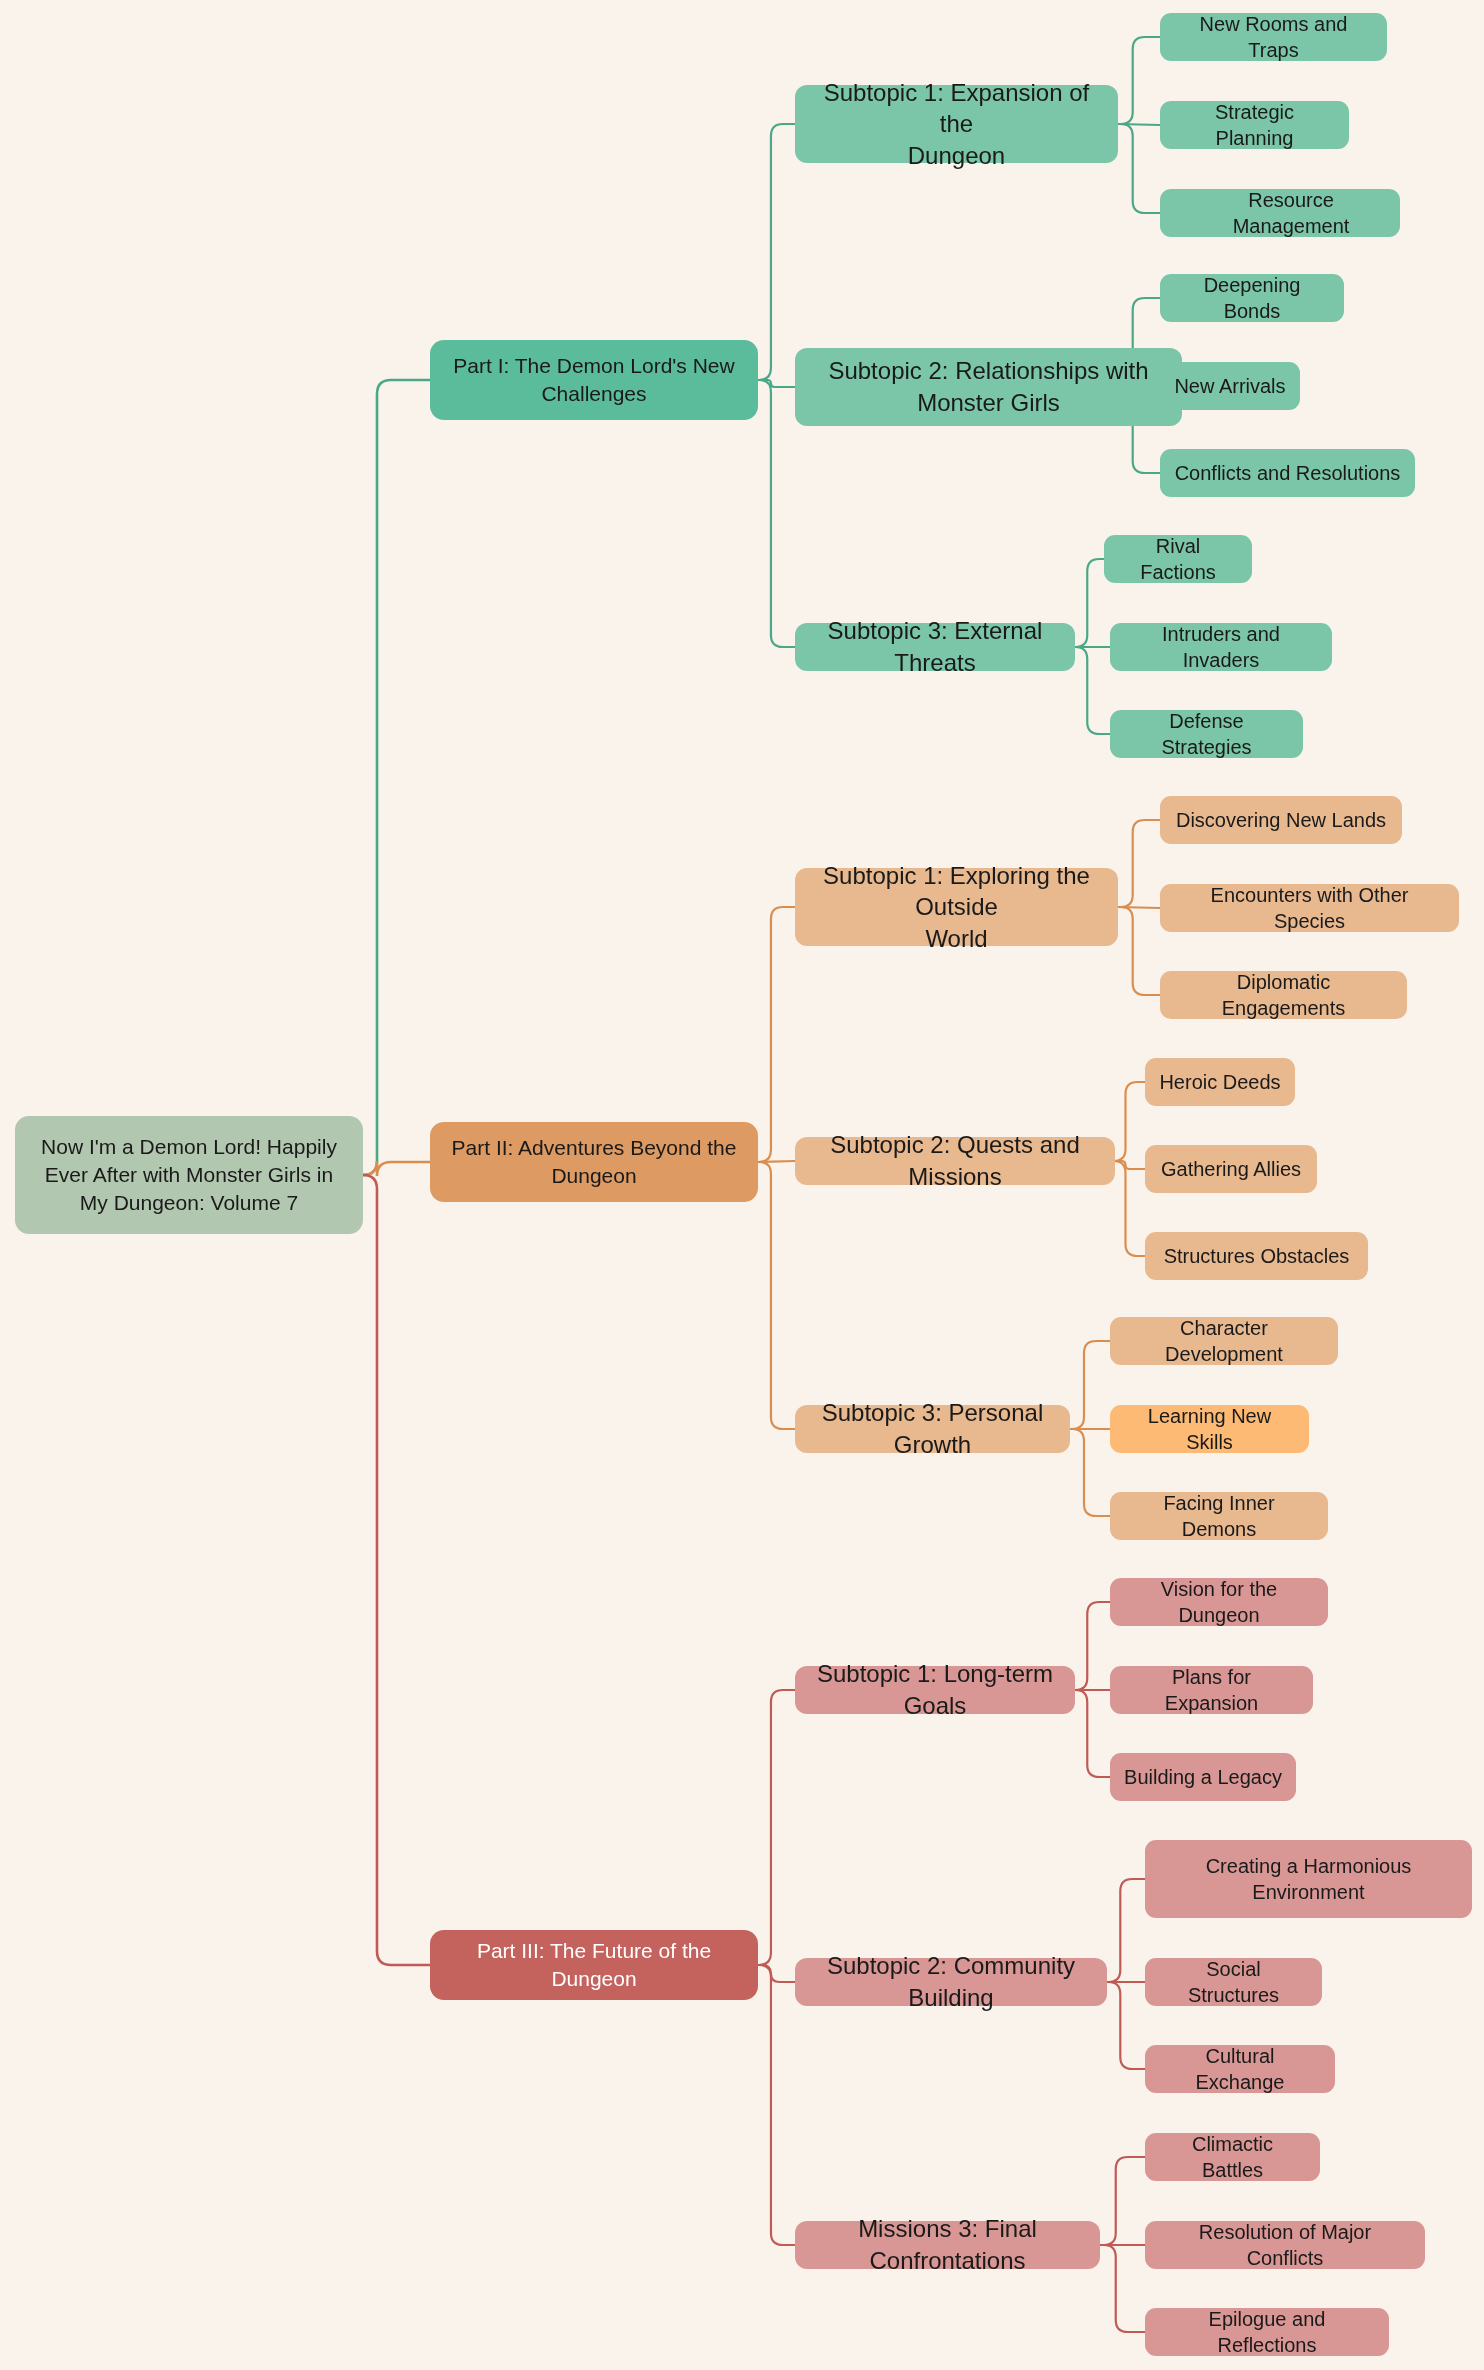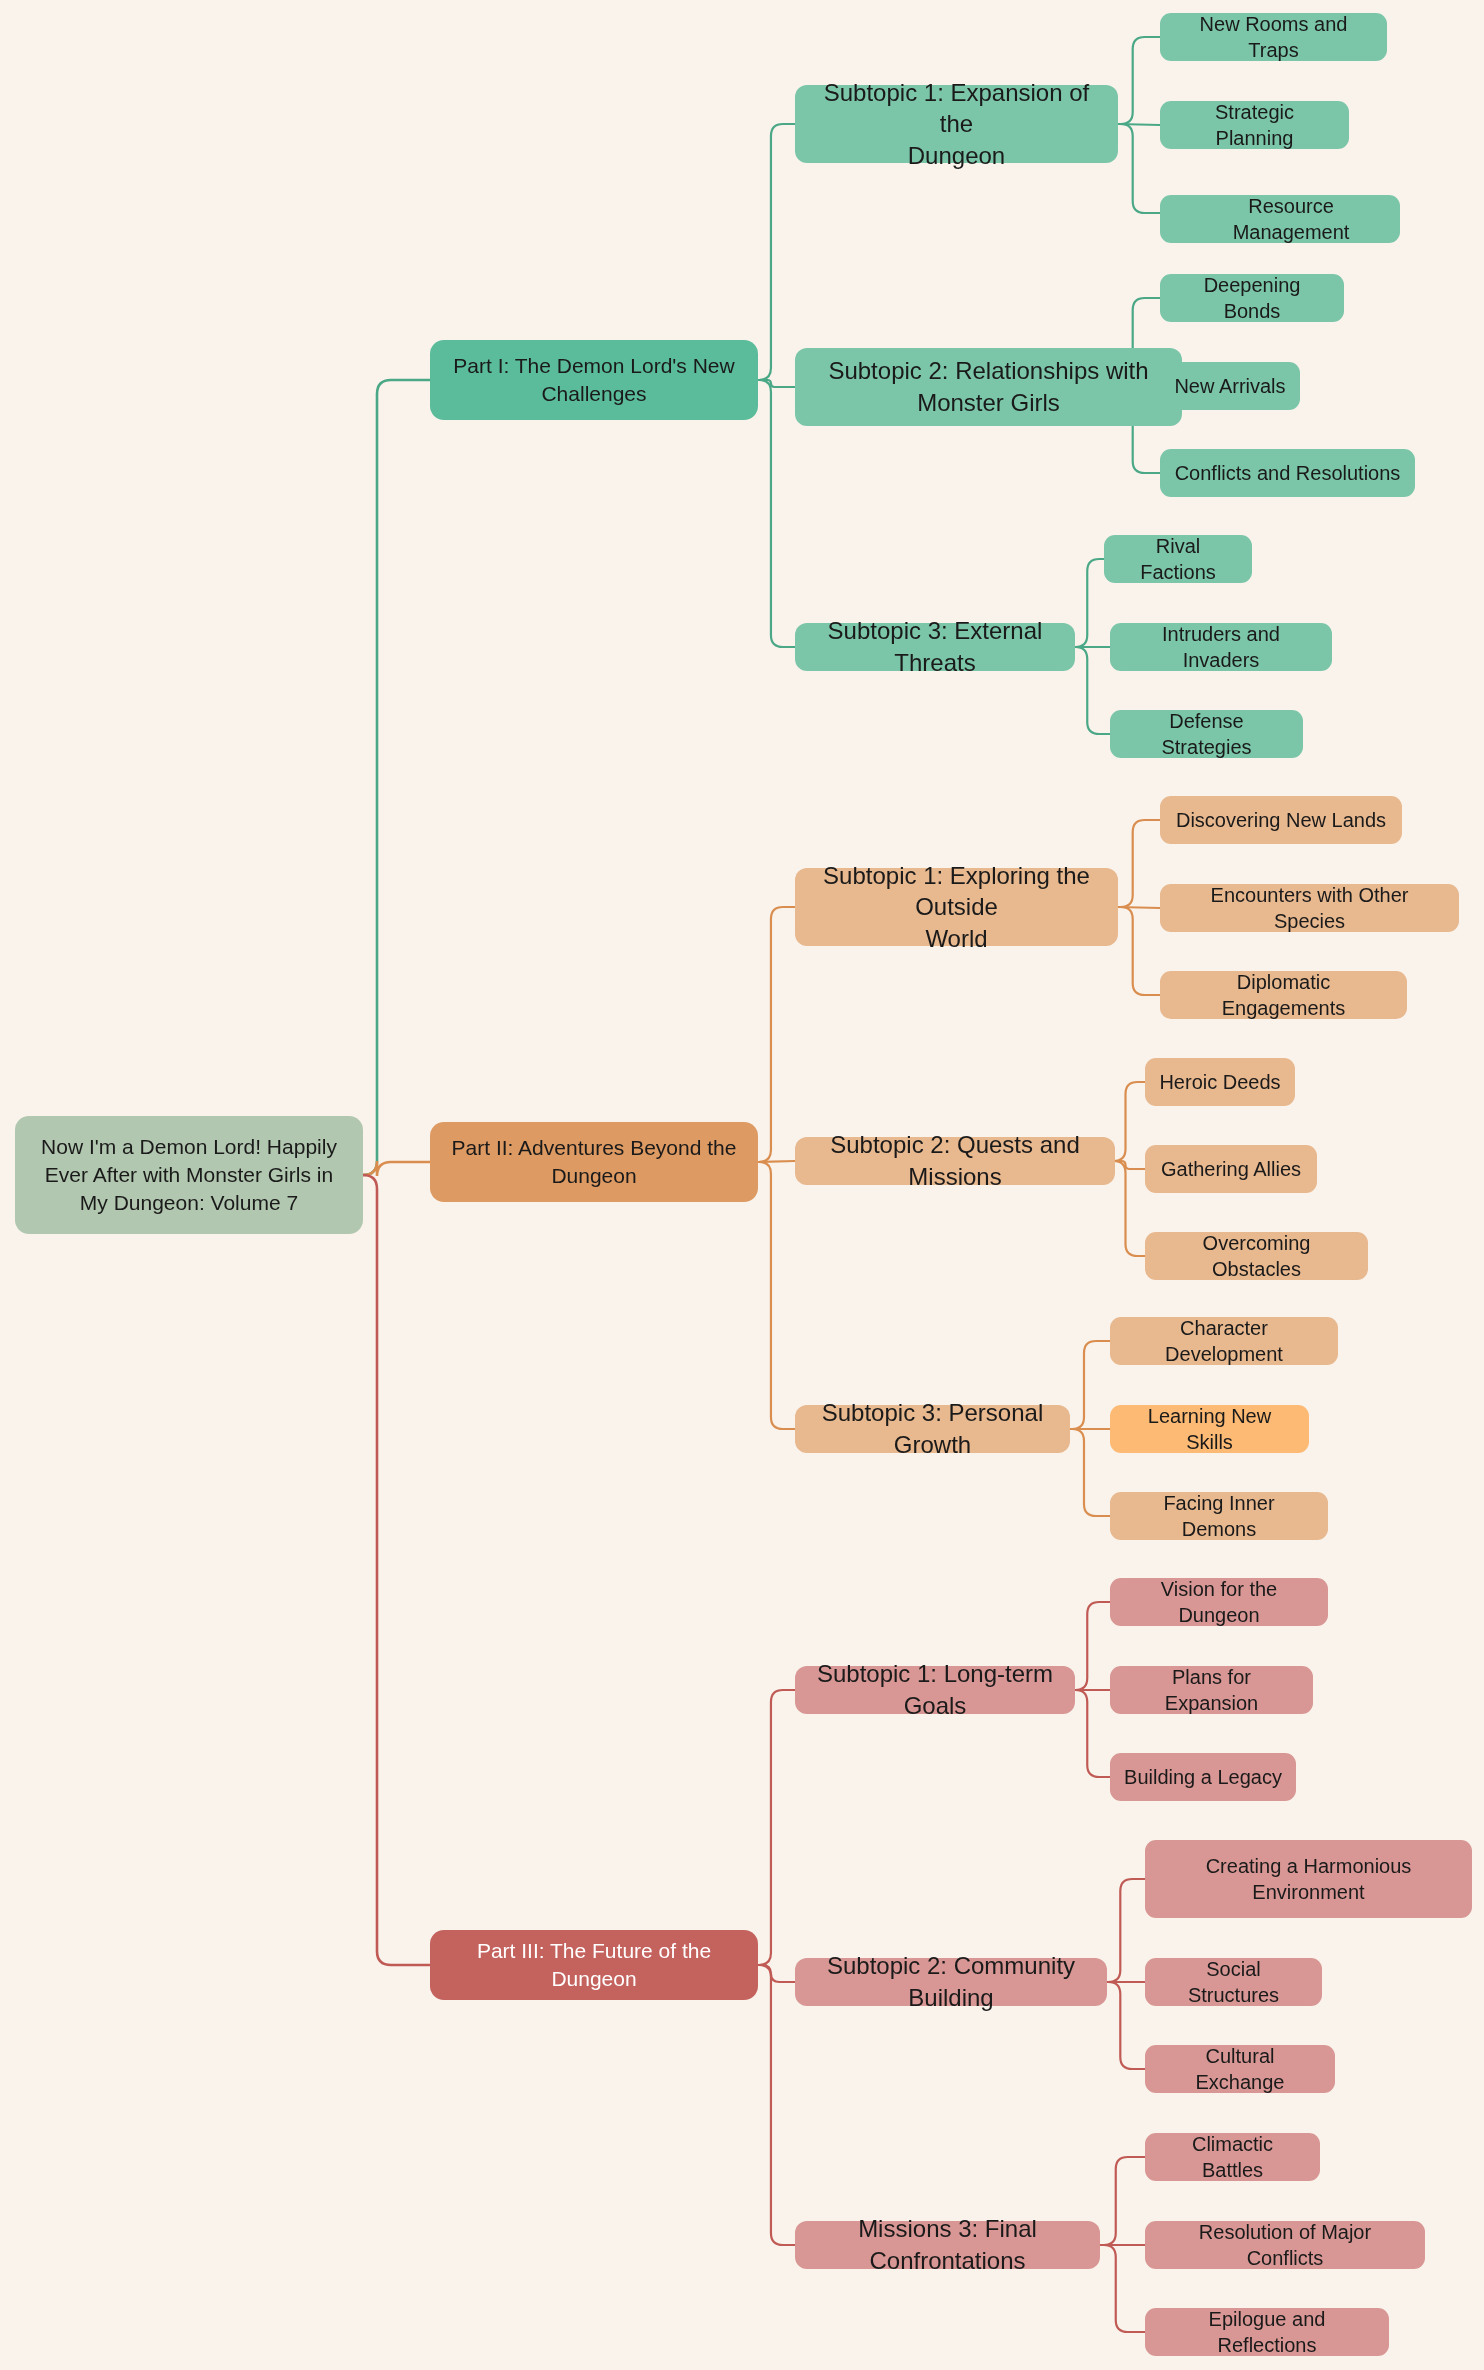--- a/index.html
+++ b/index.html
@@ -76,41 +76,41 @@
   <div id="nodes">
       <div class="node root" style="left: 15px; top: 1116px; width: 348px; height: 118px; background: rgb(178, 199, 175);"><span>Now I'm a Demon Lord! Happily
 Ever After with Monster Girls in
 My Dungeon: Volume 7</span></div>
       <div class="node part" style="left: 430px; top: 340px; width: 328px; height: 80px; background: rgb(91, 188, 155);"><span>Part I: The Demon Lord's New
 Challenges</span></div>
       <div class="node sub" style="left: 795px; top: 85px; width: 323px; height: 78px; background: rgb(123, 198, 169);"><span>Subtopic 1: Expansion of the
 Dungeon</span></div>
       <div class="node leaf" style="left: 1160px; top: 13px; width: 227px; height: 48px; background: rgb(123, 198, 169);"><span>New Rooms and Traps</span></div>
       <div class="node leaf" style="left: 1160px; top: 101px; width: 189px; height: 48px; background: rgb(123, 198, 169);"><span>Strategic Planning</span></div>
-      <div class="node leaf" style="left: 1160px; top: 195px; width: 240px; height: 48px; background: rgb(123, 198, 169); padding-left: 36px;"><span>Resource Management</span></div>
+      <div class="node leaf" style="left: 1160px; top: 189px; width: 240px; height: 48px; background: rgb(123, 198, 169); padding-left: 36px;"><span>Resource Management</span></div>
       <div class="node sub" style="left: 795px; top: 348px; width: 387px; height: 78px; background: rgb(123, 198, 169);"><span>Subtopic 2: Relationships with
 Monster Girls</span></div>
       <div class="node leaf" style="left: 1160px; top: 274px; width: 184px; height: 48px; background: rgb(123, 198, 169);"><span>Deepening Bonds</span></div>
       <div class="node leaf" style="left: 1160px; top: 362px; width: 140px; height: 48px; background: rgb(123, 198, 169);"><span>New Arrivals</span></div>
       <div class="node leaf" style="left: 1160px; top: 449px; width: 255px; height: 48px; background: rgb(123, 198, 169);"><span>Conflicts and Resolutions</span></div>
       <div class="node sub" style="left: 795px; top: 623px; width: 280px; height: 48px; background: rgb(123, 198, 169);"><span>Subtopic 3: External Threats</span></div>
       <div class="node leaf" style="left: 1104px; top: 535px; width: 148px; height: 48px; background: rgb(123, 198, 169);"><span>Rival Factions</span></div>
       <div class="node leaf" style="left: 1110px; top: 623px; width: 222px; height: 48px; background: rgb(123, 198, 169);"><span>Intruders and Invaders</span></div>
       <div class="node leaf" style="left: 1110px; top: 710px; width: 193px; height: 48px; background: rgb(123, 198, 169);"><span>Defense Strategies</span></div>
       <div class="node part" style="left: 430px; top: 1122px; width: 328px; height: 80px; background: rgb(221, 154, 99);"><span>Part II: Adventures Beyond the
 Dungeon</span></div>
       <div class="node sub" style="left: 795px; top: 868px; width: 323px; height: 78px; background: rgb(232, 184, 143);"><span>Subtopic 1: Exploring the Outside
 World</span></div>
       <div class="node leaf" style="left: 1160px; top: 796px; width: 242px; height: 48px; background: rgb(232, 184, 143);"><span>Discovering New Lands</span></div>
       <div class="node leaf" style="left: 1160px; top: 884px; width: 299px; height: 48px; background: rgb(232, 184, 143);"><span>Encounters with Other Species</span></div>
       <div class="node leaf" style="left: 1160px; top: 971px; width: 247px; height: 48px; background: rgb(232, 184, 143);"><span>Diplomatic Engagements</span></div>
       <div class="node sub" style="left: 795px; top: 1137px; width: 320px; height: 48px; background: rgb(232, 184, 143);"><span>Subtopic 2: Quests and Missions</span></div>
       <div class="node leaf" style="left: 1145px; top: 1058px; width: 150px; height: 48px; background: rgb(232, 184, 143);"><span>Heroic Deeds</span></div>
       <div class="node leaf" style="left: 1145px; top: 1145px; width: 172px; height: 48px; background: rgb(232, 184, 143);"><span>Gathering Allies</span></div>
-      <div class="node leaf" style="left: 1145px; top: 1232px; width: 223px; height: 48px; background: rgb(232, 184, 143);"><span>Overcoming Obstacles</span></div>
+      <div class="node leaf" style="left: 1145px; top: 1232px; width: 223px; height: 48px; background: rgb(232, 184, 143);"><span>Structures Obstacles</span></div>
       <div class="node sub" style="left: 795px; top: 1405px; width: 275px; height: 48px; background: rgb(232, 184, 143);"><span>Subtopic 3: Personal Growth</span></div>
       <div class="node leaf" style="left: 1110px; top: 1317px; width: 228px; height: 48px; background: rgb(232, 184, 143);"><span>Character Development</span></div>
       <div class="node leaf" style="left: 1110px; top: 1405px; width: 199px; height: 48px; background: #fdba74;"><span>Learning New Skills</span></div>
       <div class="node leaf" style="left: 1110px; top: 1492px; width: 218px; height: 48px; background: rgb(232, 184, 143);"><span>Facing Inner Demons</span></div>
       <div class="node part white-text" style="left: 430px; top: 1930px; width: 328px; height: 70px; background: rgb(196, 98, 94);"><span>Part III: The Future of the Dungeon</span></div>
       <div class="node sub" style="left: 795px; top: 1666px; width: 280px; height: 48px; background: rgb(216, 151, 148); align-items: center;"><span>Subtopic 1: Long-term Goals</span></div>
       <div class="node leaf" style="left: 1110px; top: 1578px; width: 218px; height: 48px; background: rgb(216, 151, 148);"><span>Vision for the Dungeon</span></div>
       <div class="node leaf" style="left: 1110px; top: 1666px; width: 203px; height: 48px; background: rgb(216, 151, 148);"><span>Plans for Expansion</span></div>
       <div class="node leaf" style="left: 1110px; top: 1753px; width: 186px; height: 48px; background: rgb(216, 151, 148);"><span>Building a Legacy</span></div>
       <div class="node sub" style="left: 795px; top: 1958px; width: 312px; height: 48px; background: rgb(216, 151, 148);"><span>Subtopic 2: Community Building</span></div>

